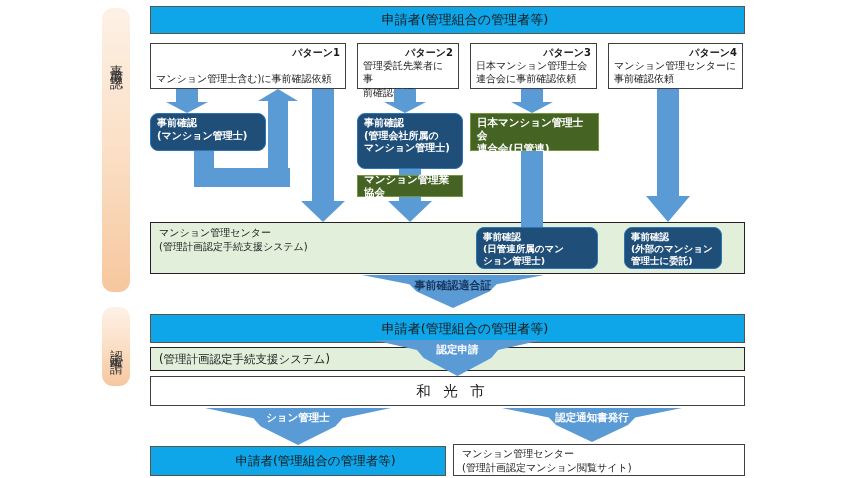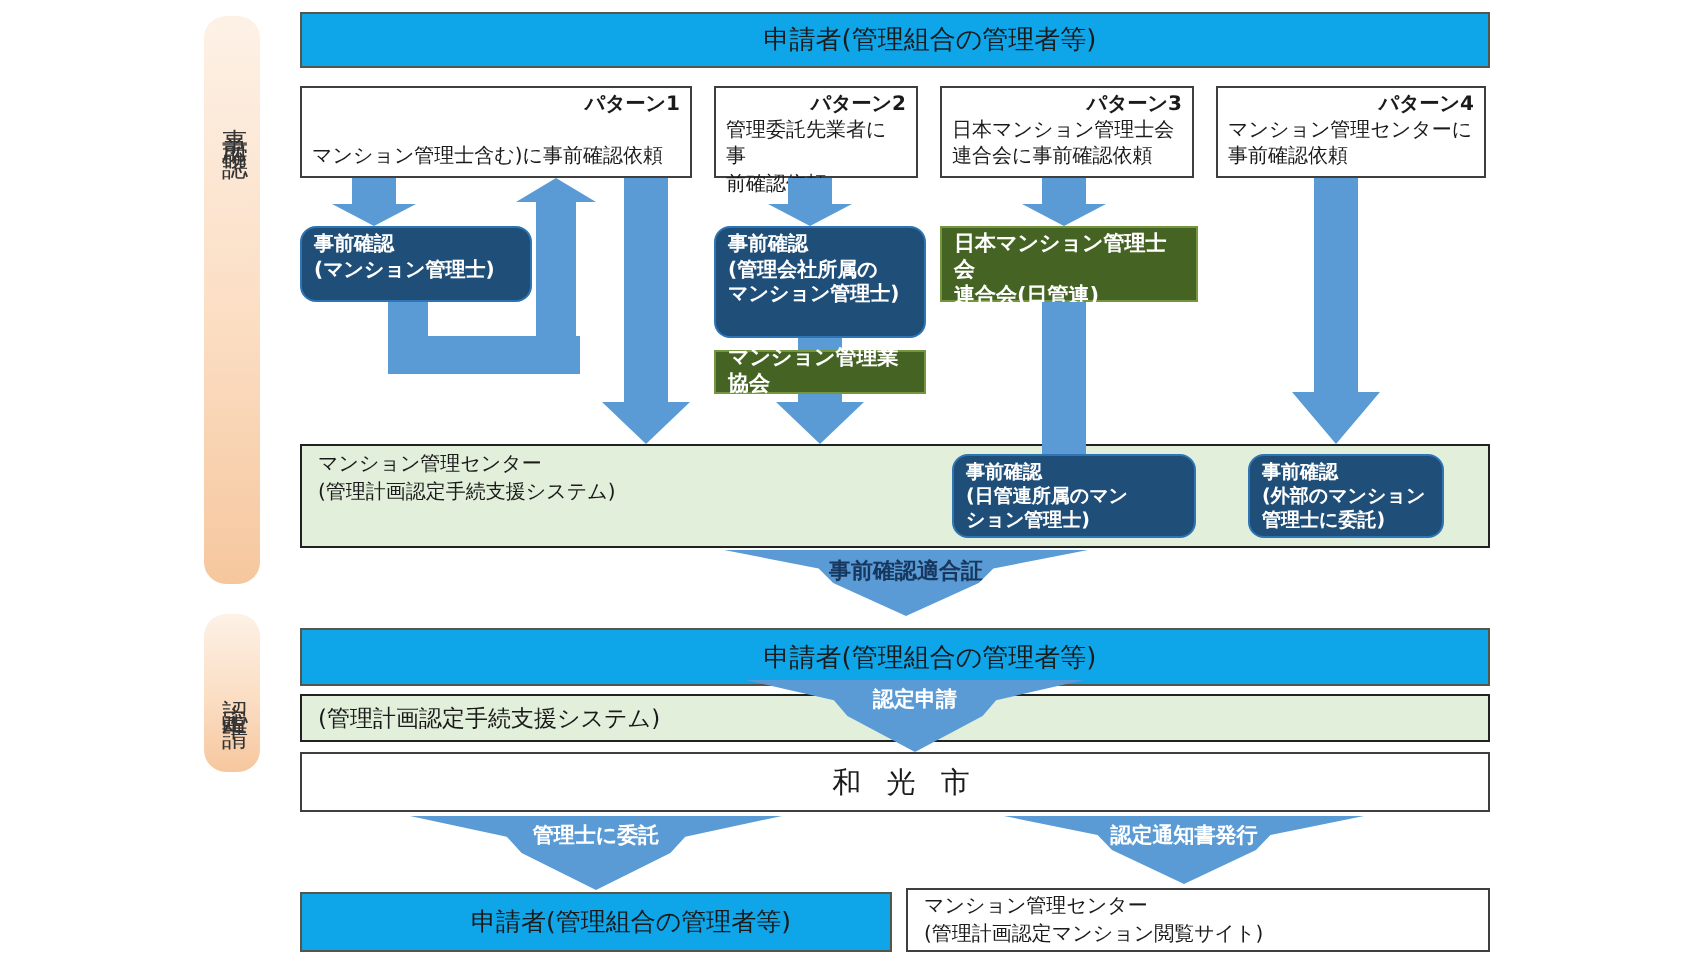--- a/index.html
+++ b/index.html
@@ -138,21 +138,21 @@
   </div>
   <div class="chev abs" style="left:373px;top:340px;width:169px;height:36px;z-index:4;">
     <span class="lbl">認定申請</span>
   </div>
 
   <div class="whitebox abs center-text" style="left:150px;top:376px;width:595px;height:30px;">
     <span style="font-size:14.5px;letter-spacing:4px;margin-left:10px;">和 光 市</span>
   </div>
 
   <div class="chev abs" style="left:205px;top:408px;width:186px;height:37px;">
-    <span class="lbl">管理士に委託</span>
+    <span class="lbl">ション管理士</span>
   </div>
   <div class="chev abs" style="left:502px;top:408px;width:180px;height:34px;">
     <span class="lbl">認定通知書発行</span>
   </div>
 
   <div class="yellow abs center-text" style="left:150px;top:446px;width:296px;height:30px;">
     <span style="font-size:12.5px;">申請者(管理組合の管理者等)</span>
   </div>
   <div class="whitebox abs leftpad" style="left:453px;top:444px;width:292px;height:32px;padding-top:2px;">
     <span>マンション管理センター</span><br>

